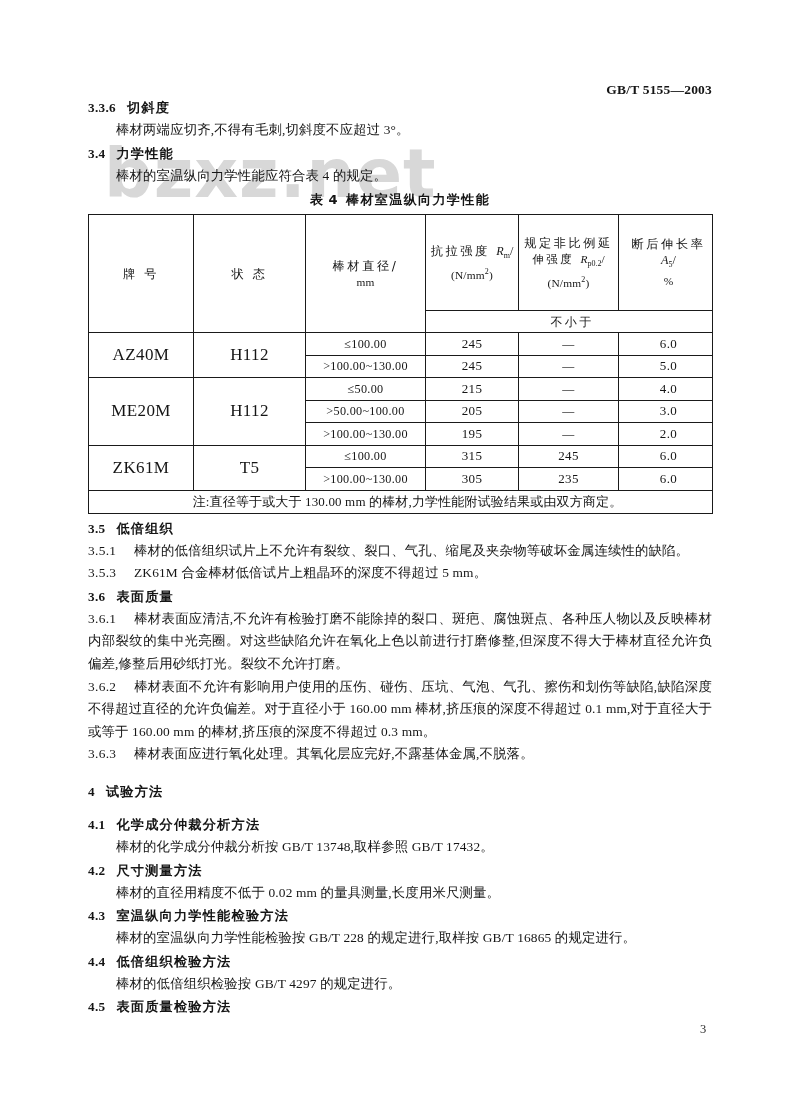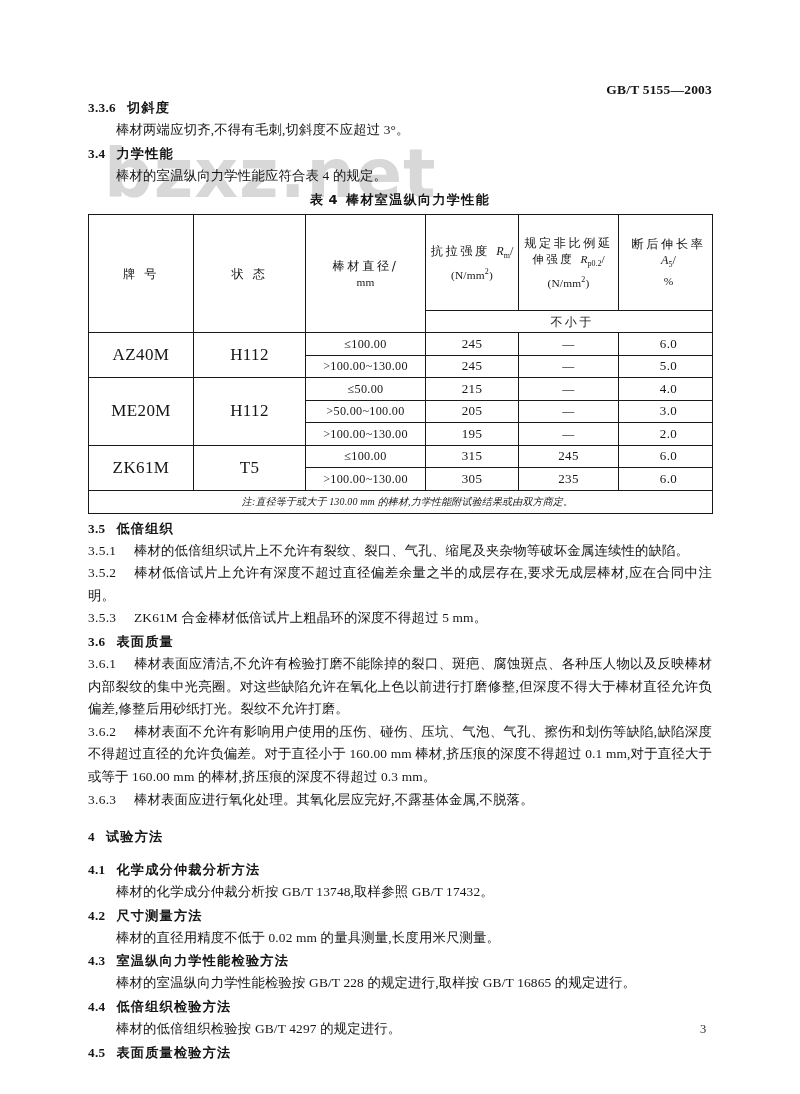--- a/index.html
+++ b/index.html
@@ -168,24 +168,23 @@
     font-family: "Liberation Serif", serif;
     font-size: 12.2px;
     letter-spacing: 0.3px;
     white-space: nowrap;
   }
   .dash-cell { font-size: 12px; }
 
   .note-cell {
     text-align: left;
     padding-left: 16px !important;
-    font-size: 10px;
+    font-size: 13px;
     letter-spacing: 0.15px;
     line-height: 18px;
-    font-style: italic;
   }
 
   .r-head  { height: 96px; }
   .r-sub   { height: 22px; }
   .r-data  { height: 22.5px; }
   .r-note  { height: 23px; }
 
   
   .pageno {
     position: absolute;
@@ -318,21 +317,20 @@
         </tr>
       </tbody>
     </table>
 
     <div class="sp-3"></div>
 
     <div class="h-num">
       <span class="hn">3.5</span><span class="ht">低倍组织</span>
     </div>
     <p class="para"><span class="lead">3.5.1</span><span>棒材的低倍组织试片上不允许有裂纹、裂口、气孔、缩尾及夹杂物等破坏金属连续性的缺陷。</span></p>
-    <p class="para"><span class="lead">3.5.2</span><span>棒材低倍试片上允许有深度不超过直径偏差余量之半的成层存在,要求无成层棒材,应在合同中注明。</span></p>
     <p class="para"><span class="lead">3.5.3</span><span>ZK61M 合金棒材低倍试片上粗晶环的深度不得超过 5 mm。</span></p>
 
     <div class="h-num">
       <span class="hn">3.6</span><span class="ht">表面质量</span>
     </div>
     <p class="para"><span class="lead">3.6.1</span><span>棒材表面应清洁,不允许有检验打磨不能除掉的裂口、斑疤、腐蚀斑点、各种压人物以及反映棒材内部裂纹的集中光亮圈。对这些缺陷允许在氧化上色以前进行打磨修整,但深度不得大于棒材直径允许负偏差,修整后用砂纸打光。裂纹不允许打磨。</span></p>
     <p class="para"><span class="lead">3.6.2</span><span>棒材表面不允许有影响用户使用的压伤、碰伤、压坑、气泡、气孔、擦伤和划伤等缺陷,缺陷深度不得超过直径的允许负偏差。对于直径小于 160.00 mm 棒材,挤压痕的深度不得超过 0.1 mm,对于直径大于或等于 160.00 mm 的棒材,挤压痕的深度不得超过 0.3 mm。</span></p>
     <p class="para"><span class="lead">3.6.3</span><span>棒材表面应进行氧化处理。其氧化层应完好,不露基体金属,不脱落。</span></p>
 
     <div class="sp-14"></div>

